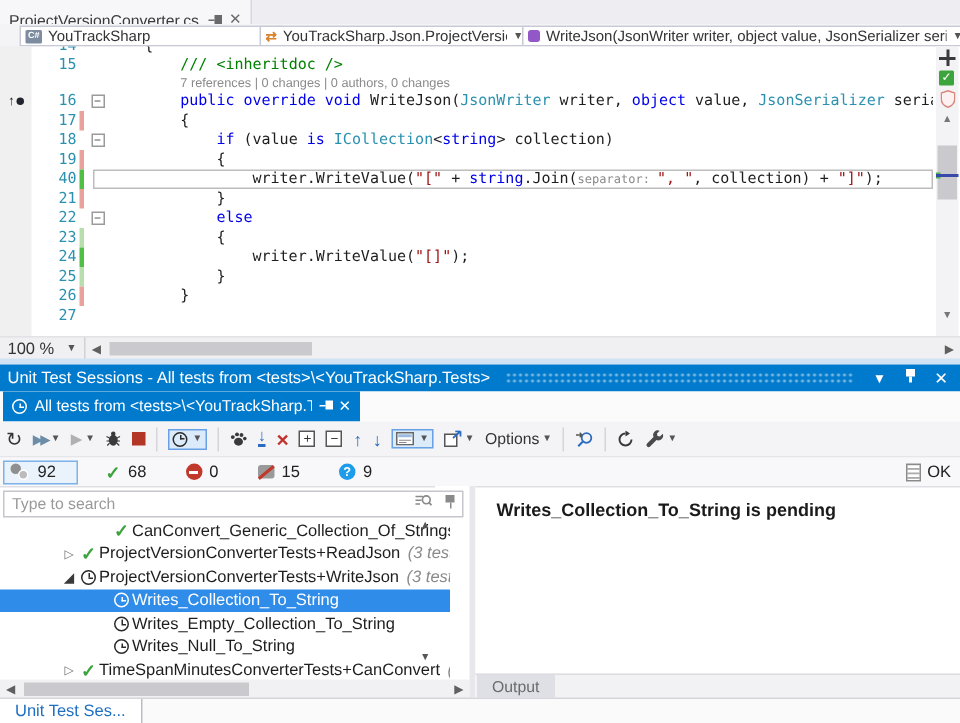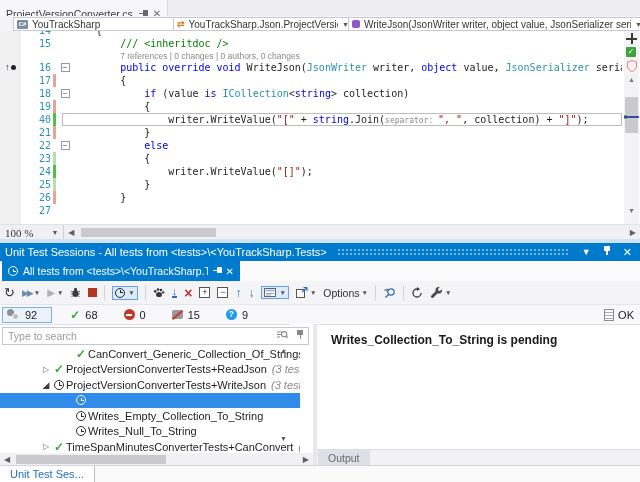--- a/index.html
+++ b/index.html
@@ -52,21 +52,21 @@
   .split-grip::after{content:"";position:absolute;left:0;top:5px;width:11px;height:2px;background:#3a3a3a;}
   .chk-box{position:absolute;left:2px;top:16px;width:10px;height:10px;background:#3da33d;color:#fff;
            font-size:8px;line-height:10px;text-align:center;border-radius:1px;}
   .sb-thumb{position:absolute;left:1px;top:66px;width:13px;height:36px;background:#c9c9ce;}
   .caret-line{position:absolute;left:0;top:85px;width:15px;height:2px;background:#3949ab;}
   .chg-tick{position:absolute;left:0;top:84px;width:3px;height:4px;background:#4cb648;}
 
   
   #ed-bottom{left:0;top:224px;width:640px;height:15px;background:#f0f0f2;border-top:1px solid #e2e2e6;
              display:flex;align-items:center;}
-  #zoom-ctl{display:flex;align-items:center;gap:18px;padding:0 5px;border-right:1px solid #d0d0d6;height:100%;color:#333;font-family:Liberation Serif, serif;}
+  #zoom-ctl{display:flex;align-items:center;gap:8px;padding:0 5px;border-right:1px solid #d0d0d6;height:100%;color:#333;}
   .hs-arrow{color:#606060;font-size:8px;padding:0 4px;}
   #ed-hthumb{width:135px;height:9px;background:#c9c9ce;margin-left:2px;}
   #ed-htrack{flex:1;}
 
   
   #split-h{left:0;top:239px;width:640px;height:4px;background:#cfe3f4;}
 
   
   #utp-title{left:0;top:243px;width:640px;height:18px;background:#007acc;color:#fff;
              display:flex;align-items:center;padding:0 5px;box-sizing:border-box;gap:6px;}
@@ -535,20 +535,21 @@
           <span class="t-ic">
             <span class="clk"></span>
           </span>
           <span>ProjectVersionConverterTests+WriteJson</span>
           <span class="suffix">(3 tests)</span>
         </div>
         <div class="trow sel" style="padding-left: 74px;">
           <span class="t-ic">
             <span class="clk w"></span>
           </span>
+          <span>Writes_Collection_To_String</span>
         </div>
         <div class="trow" style="padding-left: 74px;">
           <span class="t-ic">
             <span class="clk"></span>
           </span>
           <span>Writes_Empty_Collection_To_String</span>
         </div>
         <div class="trow" style="padding-left: 74px;">
           <span class="t-ic">
             <span class="clk"></span>

